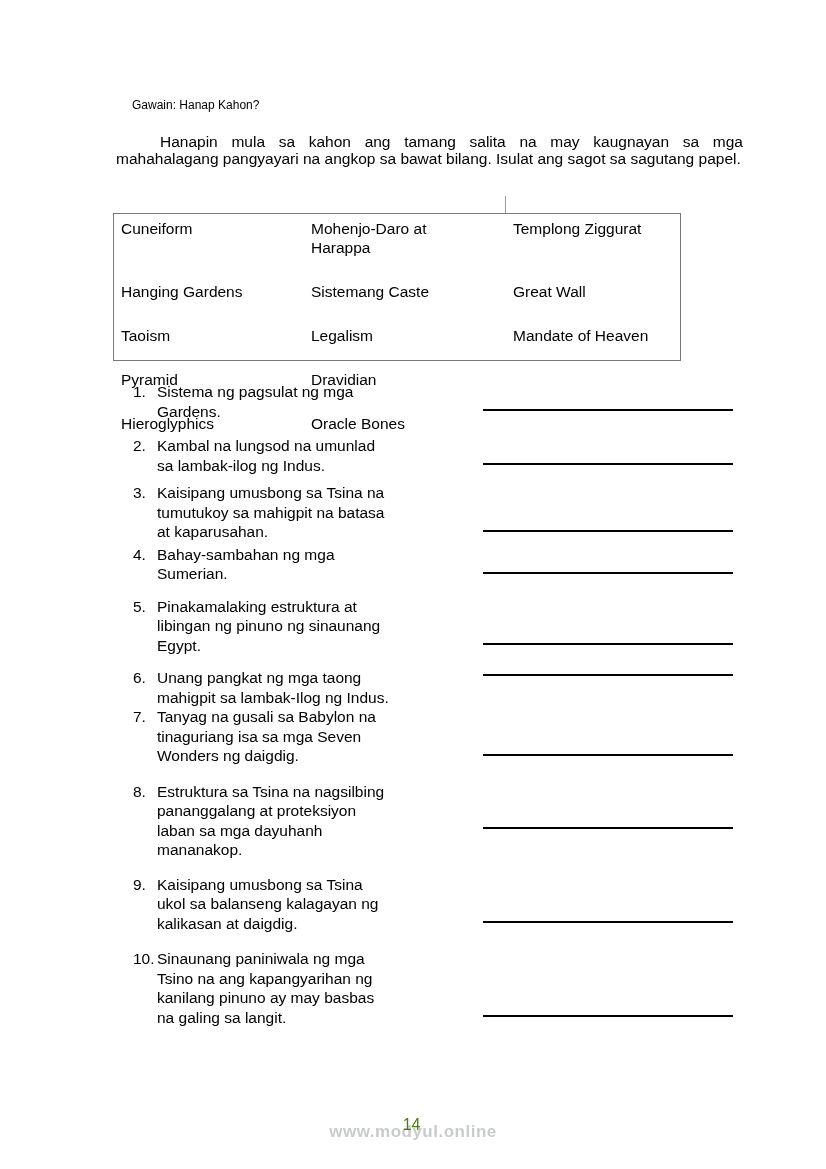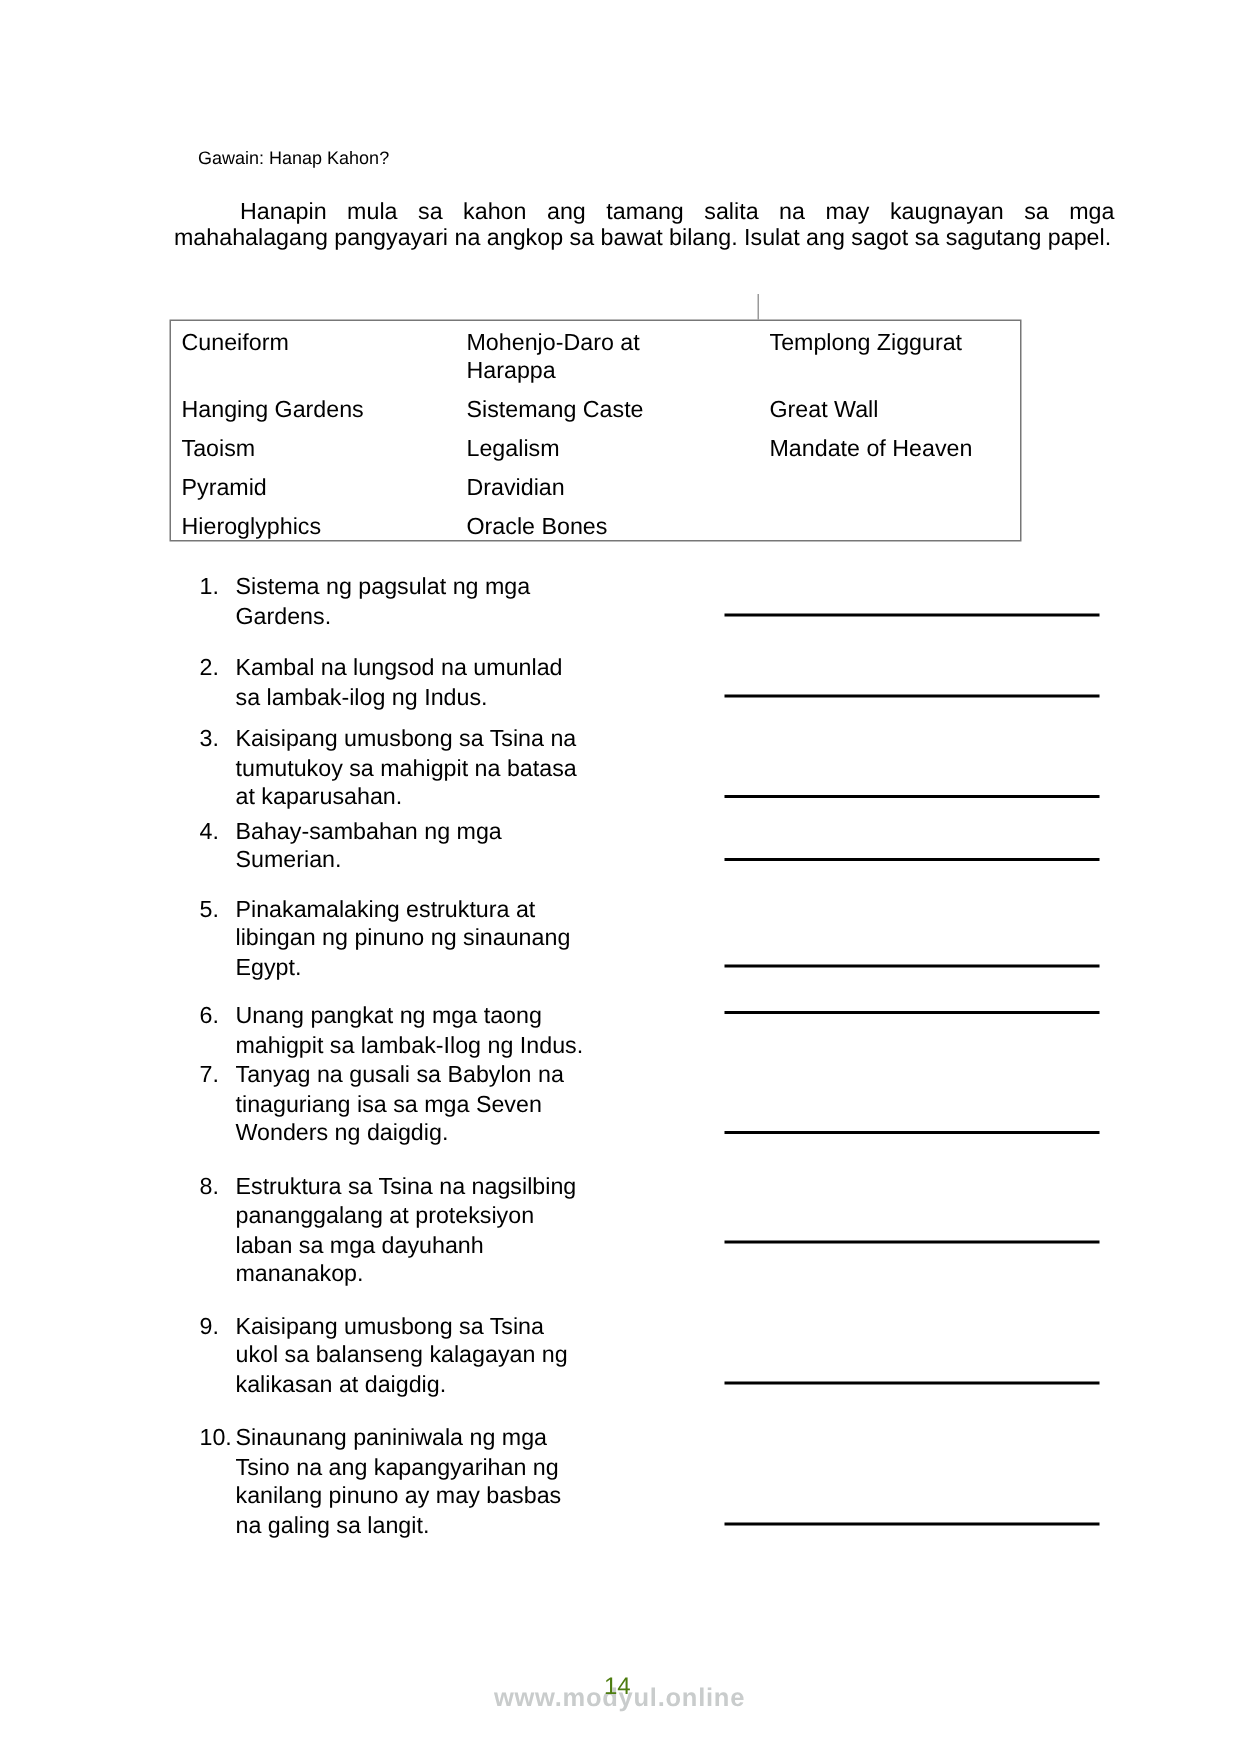--- a/index.html
+++ b/index.html
@@ -29,21 +29,21 @@
 
   
   .wordbank {
     position: absolute; left: 113px; top: 213px;
     width: 568px; height: 148px;
     border: 1px solid #777777;
     box-sizing: border-box;
     padding: 5px 4px 0 7px;
     display: grid;
     grid-template-columns: 190px 202px 1fr;
-    row-gap: 7px;
+    row-gap: 25px;
     font-size: 15.5px; line-height: 19px;
     align-content: start;
   }
   .wb-cell { max-width: 176px; }
 
   .scan-tick {
     position: absolute; left: 505px; top: 196px;
     width: 1px; height: 17px; background: #9a9a9a;
   }
 

